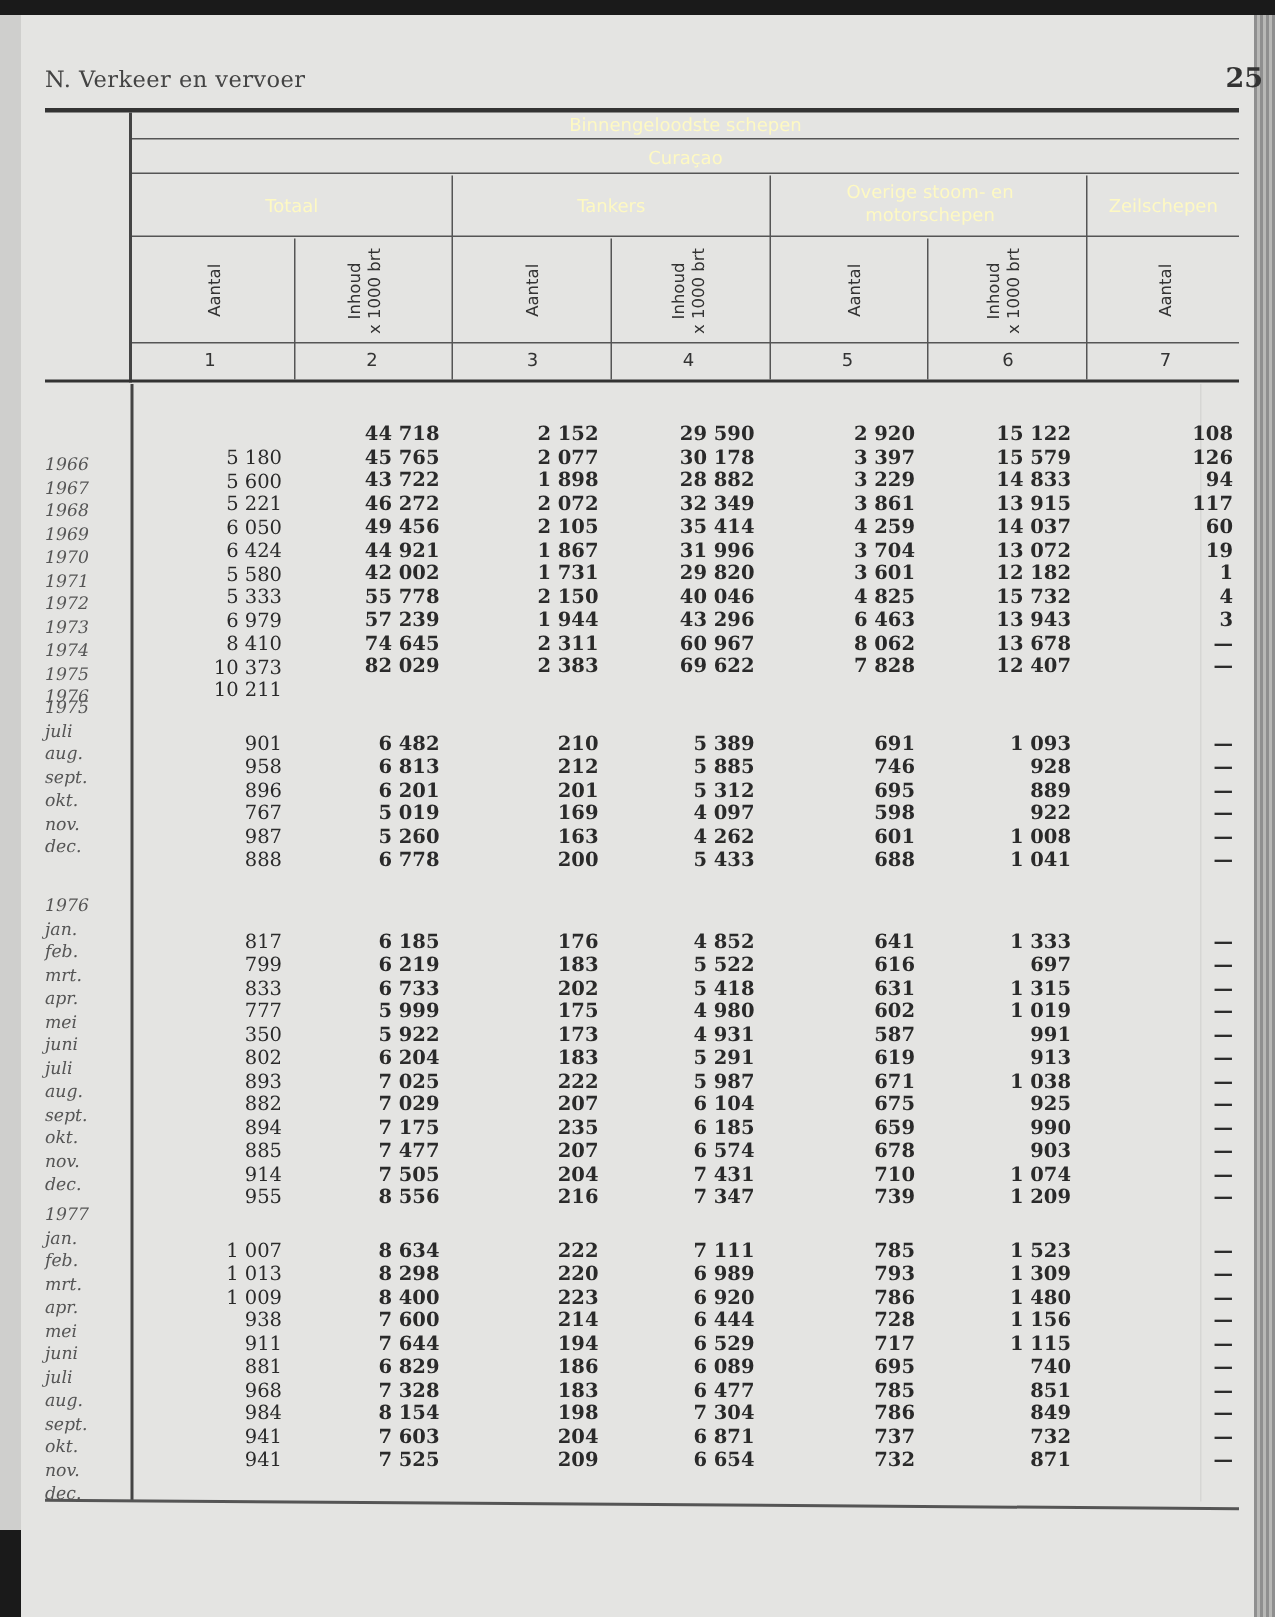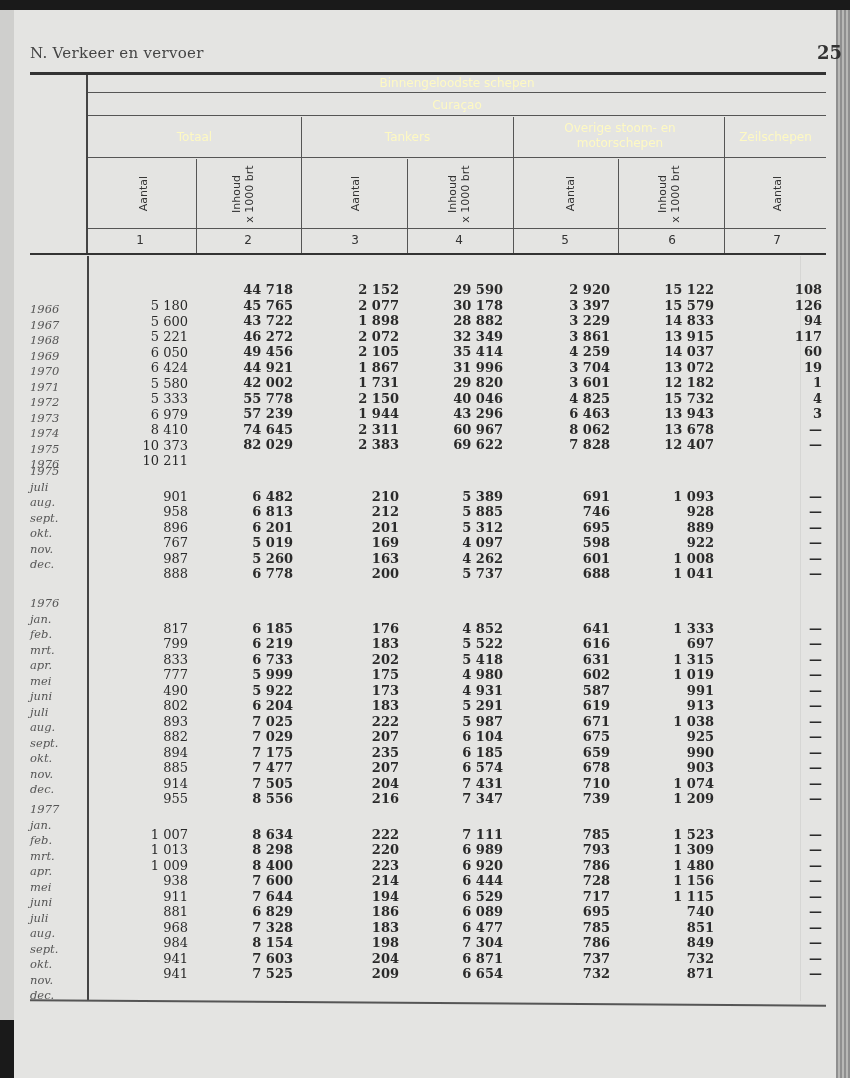--- a/index.html
+++ b/index.html
@@ -242,21 +242,21 @@
       <div>169</div>
       <div>163</div>
       <div>200</div>
     </div>
     <div class="col bold" style="top: 488.8px; left: 413px; width: 90px;">
       <div>5 389</div>
       <div>5 885</div>
       <div>5 312</div>
       <div>4 097</div>
       <div>4 262</div>
-      <div>5 737</div>
+      <div>5 433</div>
     </div>
     <div class="col bold" style="top: 488.8px; left: 520px; width: 90px;">
       <div>691</div>
       <div>746</div>
       <div>695</div>
       <div>598</div>
       <div>601</div>
       <div>688</div>
     </div>
     <div class="col bold" style="top: 488.8px; left: 624px; width: 90px; text-align: right;">
@@ -288,21 +288,21 @@
       <div>sept.</div>
       <div>okt.</div>
       <div>nov.</div>
       <div>dec.</div>
     </div>
     <div class="col" style="top: 620.8px; left: 98px; width: 90px;">
       <div>817</div>
       <div>799</div>
       <div>833</div>
       <div>777</div>
-      <div>490</div>
+      <div>350</div>
       <div>802</div>
       <div>893</div>
       <div>882</div>
       <div>894</div>
       <div>885</div>
       <div>914</div>
       <div>955</div>
     </div>
     <div class="col bold" style="top: 620.8px; left: 203px; width: 90px;">
       <div>6 185</div>

